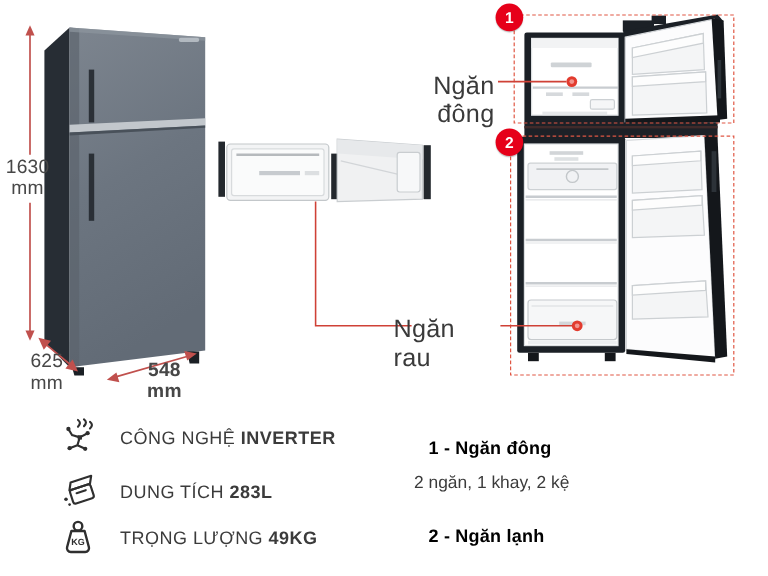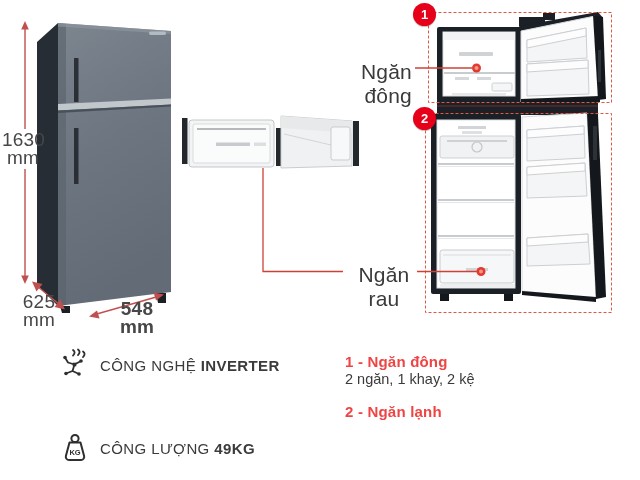--- a/index.html
+++ b/index.html
@@ -4,37 +4,37 @@
 <style>
   html,body{margin:0;padding:0;background:#ffffff;}
   #stage{
     position:relative;width:640px;height:480px;background:#ffffff;overflow:hidden;
     font-family:"Liberation Sans","DejaVu Sans",sans-serif;color:#3b3b3b;
   }
   .abs{position:absolute;}
   svg{display:block;}
   
   .dim{
-    text-align:center;font-size:19px;line-height:18px;color:#474747;letter-spacing:0.2px;
+    text-align:center;font-size:16px;line-height:18px;color:#474747;letter-spacing:0.2px;
   }
   
   .callout{font-size:21px;color:#3a3a3a;letter-spacing:0.2px;}
   
   .badge{
     width:23px;height:23px;border-radius:50%;background:#e60019;color:#ffffff;
     font-size:13px;font-weight:bold;display:flex;align-items:center;justify-content:center;
     box-shadow:0 1px 1px rgba(0,0,0,0.25);
   }
   
   .feature-row{display:flex;align-items:center;height:36px;}
-  .feature-icon{width:40px;display:flex;align-items:center;justify-content:flex-end;flex:0 0 40px;}
+  .feature-icon{width:40px;display:flex;align-items:center;justify-content:flex-start;flex:0 0 40px;}
   .feature-text{margin-left:10px;font-size:15px;letter-spacing:0.4px;color:#3b3b3b;white-space:nowrap;}
   .feature-text b{font-weight:bold;}
   
-  .spec-heading{font-size:15px;font-weight:bold;color:#ef4444;letter-spacing:0.2px;margin:0;}
+  .spec-heading{font-size:15px;font-weight:bold;color:#000000;letter-spacing:0.2px;margin:12px;}
   .spec-line{font-size:14.5px;color:#3b3b3b;line-height:18px;white-space:nowrap;}
   .spec-gap{height:15px;}
 </style>
 </head>
 <body>
 
 <div id="stage">
 
   <svg class="abs" style="left:0;top:0;" width="640" height="480" viewBox="0 0 640 480">
     <defs>
@@ -181,21 +181,21 @@
     <div>mm</div>
   </div>
 
   <div class="abs dim" style="left:110px;top:300px;width:54px;font-weight:bold;">
     <div>548</div>
     <div>mm</div>
   </div>
 
   <div class="abs callout" style="left:328px;top:60px;width:84px;text-align:right;">Ngăn đông</div>
 
-  <div class="abs callout" style="left:348px;top:263px;width:72px;text-align:center;">Ngăn rau</div>
+  <div class="abs callout" style="left:328px;top:263px;width:72px;">Ngăn rau</div>
 
   <div class="abs badge" style="left:413px;top:3px;">1</div>
   <div class="abs badge" style="left:413px;top:107px;">2</div>
 
   <div class="abs feature-row" style="left:50px;top:347px;">
     <span class="feature-icon">
       <svg width="32" height="34" viewBox="0 0 32 34" fill="none" stroke="#2f2f2f" stroke-width="1.8" stroke-linecap="round" stroke-linejoin="round">
         <path d="M15 2 q3.2 2.4 0 5.6"></path>
         <path d="M20 1.5 q3.2 2.4 0 5.6"></path>
         <path d="M25 3.5 q3.2 2.4 0 5.6"></path>
@@ -205,31 +205,47 @@
         <circle cx="8" cy="25.5" r="1.8" fill="#2f2f2f" stroke="none"></circle>
         <circle cx="21" cy="26" r="1.8" fill="#2f2f2f" stroke="none"></circle>
         <rect x="14.7" y="14.7" width="3.6" height="3.6" fill="#2f2f2f" stroke="none"></rect>
       </svg>
     </span>
     <span class="feature-text">
       <span>CÔNG NGHỆ</span>&nbsp;<b>INVERTER</b>
     </span>
   </div>
 
+  <div class="abs feature-row" style="left:50px;top:392px;">
+    <span class="feature-icon">
+      <svg width="34" height="32" viewBox="0 0 34 32" fill="none" stroke="#2f2f2f" stroke-width="1.8" stroke-linecap="round" stroke-linejoin="round">
+        <g transform="rotate(-18 17 17)">
+          <rect x="9" y="12" width="18" height="12" rx="2"></rect>
+          <polygon points="9,12 12,6 30,6 27,12"></polygon>
+          <line x1="14" y1="16" x2="22" y2="16"></line>
+        </g>
+        <circle cx="5" cy="22" r="1.5" fill="#2f2f2f" stroke="none"></circle>
+        <circle cx="8" cy="26.5" r="1.1" fill="#2f2f2f" stroke="none"></circle>
+      </svg>
+    </span>
+    <span class="feature-text">
+      <span>DUNG TÍCH</span>&nbsp;<b>283L</b>
+    </span>
+  </div>
 
   <div class="abs feature-row" style="left:50px;top:430px;">
     <span class="feature-icon">
       <svg width="30" height="32" viewBox="0 0 30 32" fill="none" stroke="#2f2f2f" stroke-width="2" stroke-linecap="round" stroke-linejoin="round">
         <circle cx="15" cy="6.5" r="3.6"></circle>
         <path d="M9.5 10.5 h11 l3.6 13.5 a3.2 3.2 0 0 1 -3.1 4 h-12 a3.2 3.2 0 0 1 -3.1 -4 z"></path>
         <text x="15" y="22.5" text-anchor="middle" font-size="7.5" font-weight="bold" fill="#2f2f2f" stroke="none" font-family="Liberation Sans, DejaVu Sans, sans-serif">KG</text>
       </svg>
     </span>
     <span class="feature-text">
-      <span>CÔNG LƯỢNG</span>&nbsp;<b>49KG</b>
+      <span>TRỌNG LƯỢNG</span>&nbsp;<b>49KG</b>
     </span>
   </div>
 
   <div class="abs" style="left:345px;top:353px;width:255px;">
     <div class="spec-heading">1 - Ngăn đông</div>
     <div class="spec-line"> 2 ngăn, 1 khay, 2 kệ</div>
     <div class="spec-gap"></div>
     <div class="spec-heading">2 - Ngăn lạnh</div>
   </div>
 

